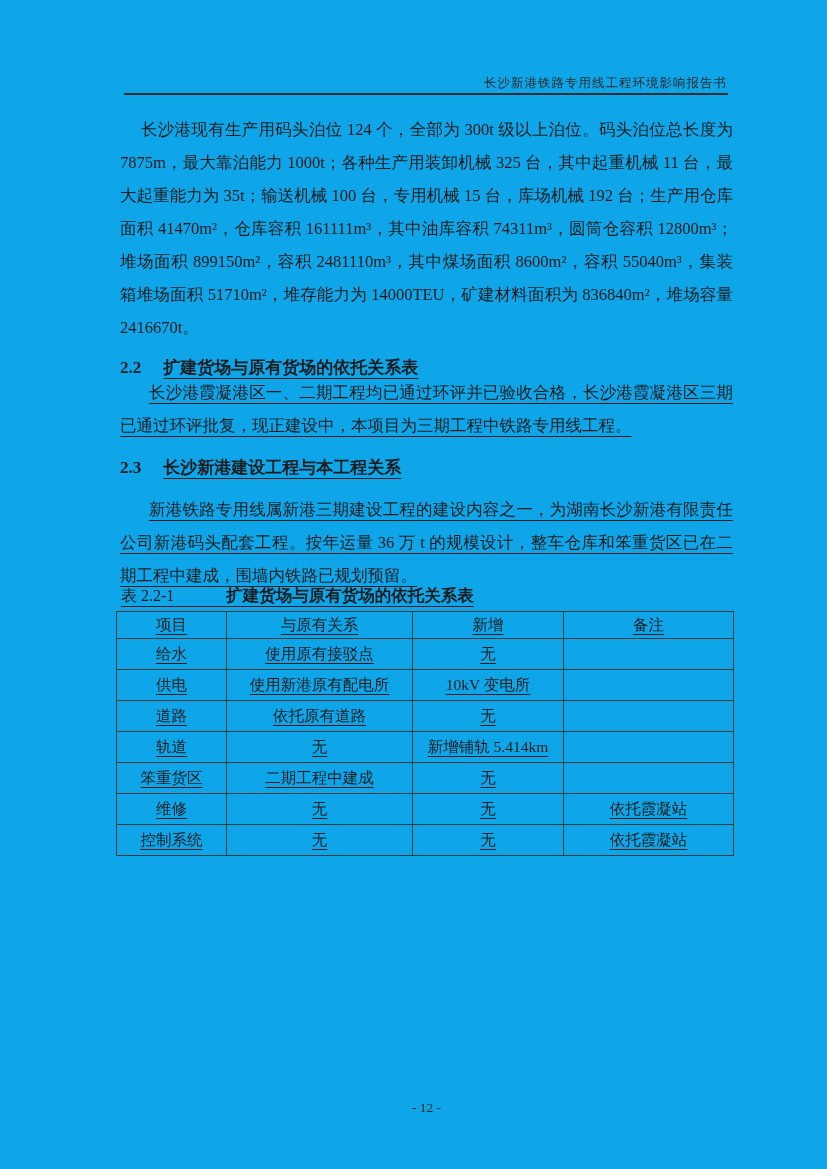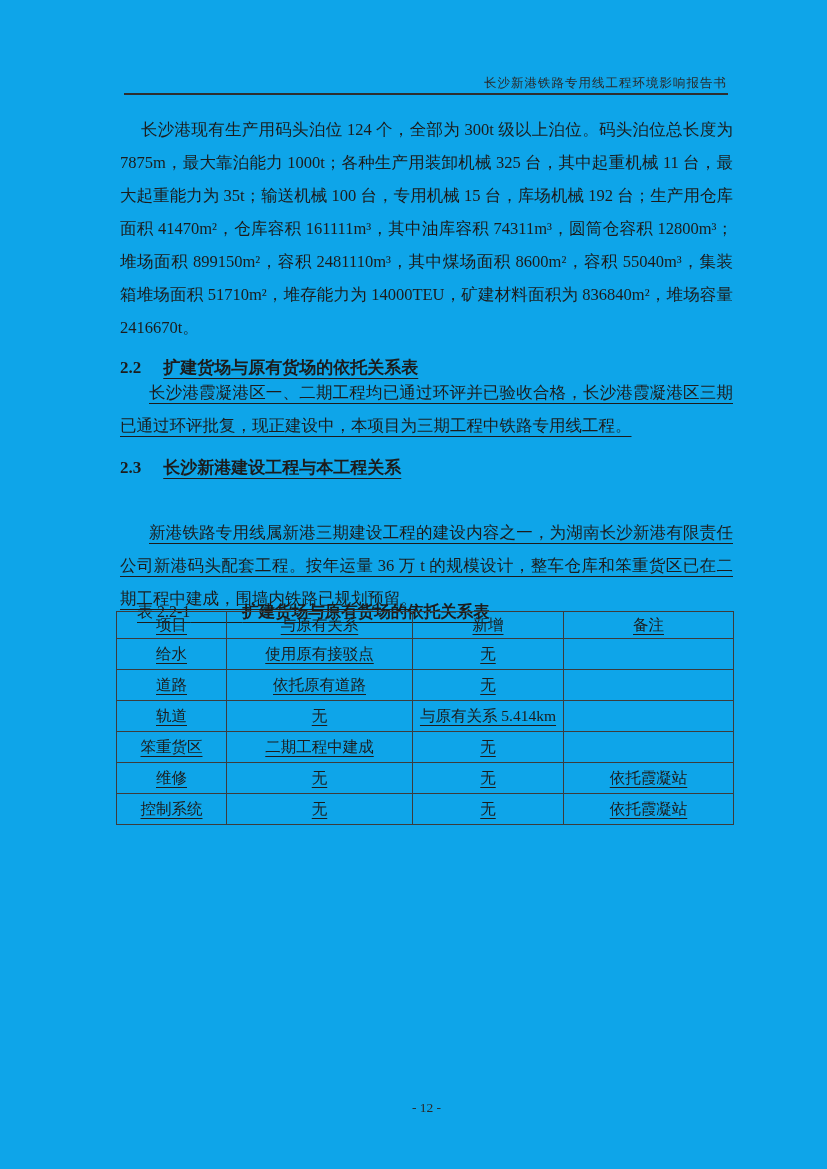--- a/index.html
+++ b/index.html
@@ -19,31 +19,31 @@
     position:absolute; left:124px; top:93px; width:604px; height:2px;
     background:#2e2e2e;
   }
   .para{
     position:absolute; left:120px; width:613px; margin:0;
     font-size:16.5px; line-height:33px;
     text-align:justify; text-justify:inter-character;
   }
   .p1{ top:113px; text-indent:21px; }
   .p22{ top:376px; text-indent:29px; }
-  .p23{ top:516px; text-indent:29px; }
+  .p23{ top:493px; text-indent:29px; }
   .heading{
     position:absolute; left:120px; margin:0;
     font-size:17px; font-weight:bold; line-height:24px;
   }
   .h22{ top:356px; }
   .h23{ top:456px; }
   .heading .hnum{ margin-right:22px; }
   .ul{ text-decoration:underline; text-underline-offset:5px; text-decoration-thickness:1.3px; }
   .caption{
-    position:absolute; left:121px; top:585px; margin:16px;
+    position:absolute; left:121px; top:585px; margin:0;
     font-size:16px; line-height:22px;
   }
   .caption .cap-title{ font-weight:bold; font-size:16.5px; }
   table.deps{
     position:absolute; left:116px; top:611px;
     width:617px; border-collapse:collapse; table-layout:fixed;
     font-size:15.5px;
   }
   table.deps th, table.deps td{
     border:1px solid #3c3c3c;
@@ -95,29 +95,35 @@
       </tr>
     </thead>
     <tbody>
         <tr>
           <td><span class="ul">给水</span></td>
           <td><span class="ul">使用原有接驳点</span></td>
           <td><span class="ul">无</span></td>
           <td><span></span></td>
         </tr>
         <tr>
+          <td><span class="ul">供电</span></td>
+          <td><span class="ul">使用新港原有配电所</span></td>
+          <td><span class="ul">10kV 变电所</span></td>
+          <td><span></span></td>
+        </tr>
+        <tr>
           <td><span class="ul">道路</span></td>
           <td><span class="ul">依托原有道路</span></td>
           <td><span class="ul">无</span></td>
           <td><span></span></td>
         </tr>
         <tr>
           <td><span class="ul">轨道</span></td>
           <td><span class="ul">无</span></td>
-          <td><span class="ul">与原有关系 5.414km</span></td>
+          <td><span class="ul">新增铺轨 5.414km</span></td>
           <td><span></span></td>
         </tr>
         <tr>
           <td><span class="ul">笨重货区</span></td>
           <td><span class="ul">二期工程中建成</span></td>
           <td><span class="ul">无</span></td>
           <td><span></span></td>
         </tr>
         <tr>
           <td><span class="ul">维修</span></td>

